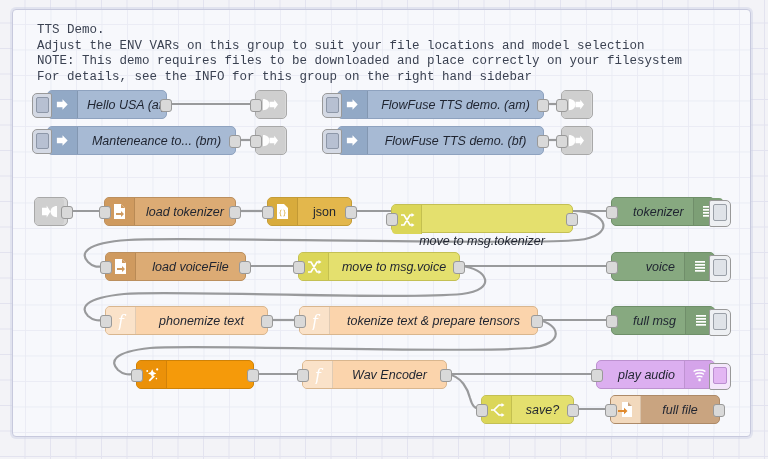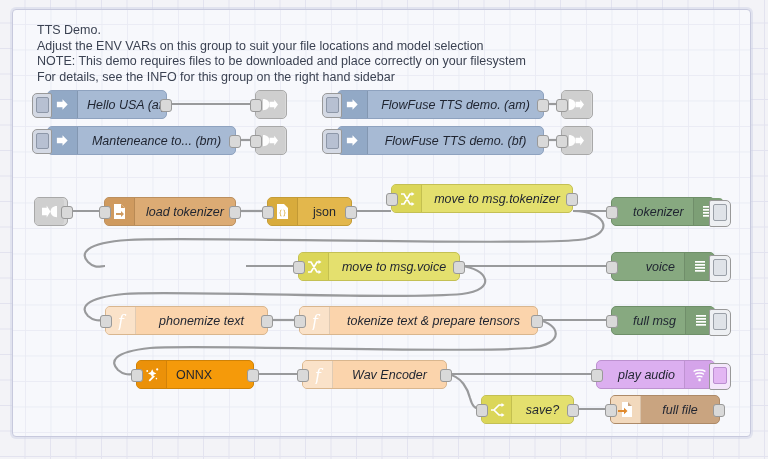--- a/index.html
+++ b/index.html
@@ -17,20 +17,21 @@
     background-size:25.5px 25.5px;
     background-position:-1px -3px;
   }
   
   #group{
     position:absolute;left:12px;top:9px;width:737px;height:426px;
     background:#f7f8fc;
     border:1px solid #c7c9dd;
     border-radius:4px;
     box-shadow:0 0 0 2px rgba(205,208,228,.45);
+    font-family:Liberation Mono, monospace;
   }
   #group .grid{
     position:absolute;inset:0;
     background-image:
       linear-gradient(to right, #e6e7f1 1px, transparent 1px),
       linear-gradient(to bottom, #e6e7f1 1px, transparent 1px);
     background-size:25.5px 25.5px;
     background-position:12px 14px;
     opacity:.75;
     pointer-events:none;
@@ -309,21 +310,21 @@
       <svg class="gly" width="15" height="17" viewBox="0 0 15 17">
         <path fill="#fff" d="M2 1h7l4 4v11H2z"></path>
         <text x="7.5" y="12" font-size="7" text-anchor="middle" fill="#d8ab3c" font-family="DejaVu Sans Mono, monospace">{}</text>
       </svg>
     </div>
     <div class="lbl center upright">json</div>
     <div class="port in"></div>
     <div class="port out"></div>
   </div>
 
-  <div class="node n-change" style="left:391px;top:184px;width:182px;">
+  <div class="node n-change" style="left:391px;top:204px;width:182px;flex-direction:column;">
     <div class="ico">
       <svg class="gly" width="16" height="16" viewBox="0 0 16 16">
         <path fill="none" stroke="#fff" stroke-width="1.7" d="M2 3h3l6 10h3M2 13h3l6-10h3"></path>
         <path fill="#fff" d="M12.5 1l3 2-3 2zM12.5 11l3 2-3 2z"></path>
       </svg>
     </div>
     <div class="lbl center">move to msg.tokenizer</div>
     <div class="port in"></div>
     <div class="port out"></div>
   </div>
@@ -339,20 +340,32 @@
             <rect x="2" y="11" width="10" height="1.7"></rect>
           </g>
       </svg>
     </div>
     <div class="dbgbtn">
         <i></i>
       </div>
     <div class="port in"></div>
   </div>
 
+  <div class="node n-file" style="left:105px;top:252px;width:141px;">
+    <div class="ico">
+      <svg class="gly" width="15" height="17" viewBox="0 0 15 17">
+        <path fill="#fff" d="M2 1h7l4 4v11H2z"></path>
+        <path fill="#cf9a5f" d="M9 1l4 4H9z"></path>
+        <path fill="#cf9a5f" d="M4 10h5v-2l3 3-3 3v-2H4z"></path>
+      </svg>
+    </div>
+    <div class="lbl center">load voiceFile</div>
+    <div class="port in"></div>
+    <div class="port out"></div>
+  </div>
 
   <div class="node n-debug" style="left:611px;top:252px;width:104px;">
     <div class="lbl right">voice</div>
     <div class="ico right">
       <svg class="gly" width="14" height="15" viewBox="0 0 14 15">
         <g fill="#fff">
             <rect x="2" y="2" width="10" height="1.7"></rect>
             <rect x="2" y="5" width="10" height="1.7"></rect>
         <rect x="2" y="8" width="10" height="1.7"></rect>
             <rect x="2" y="11" width="10" height="1.7"></rect>
@@ -420,21 +433,20 @@
   <div class="node n-onnx" style="left:136px;top:360px;width:118px;">
     <div class="ico">
       <svg class="gly" width="18" height="18" viewBox="0 0 18 18">
         <path fill="#fff" d="M9.2 3.2l1.3 2.9 2.9 1.3-2.9 1.3-1.3 2.9-1.3-2.9-2.9-1.3 2.9-1.3z"></path>
         <path fill="#fff" d="M10.6 9.3l1.3 1.3-5 5-1.3-1.3z"></path>
         <circle fill="#fff" cx="14.2" cy="3.4" r="1.1"></circle>
         <circle fill="#fff" cx="4.2" cy="5.0" r="0.9"></circle>
         <circle fill="#fff" cx="13.4" cy="12.6" r="0.8"></circle>
       </svg>
     </div>
-    <div class="lbl left upright">ONNX</div>
     <div class="port in"></div>
     <div class="port out"></div>
   </div>
 
   <div class="node n-function" style="left:302px;top:360px;width:145px;">
     <div class="ico">
       <svg class="gly" width="14" height="18" viewBox="0 0 14 18">
         <text x="7" y="14.5" font-size="16" text-anchor="middle" fill="#fff" font-family="DejaVu Serif, serif" font-style="italic">f</text>
       </svg>
     </div>

